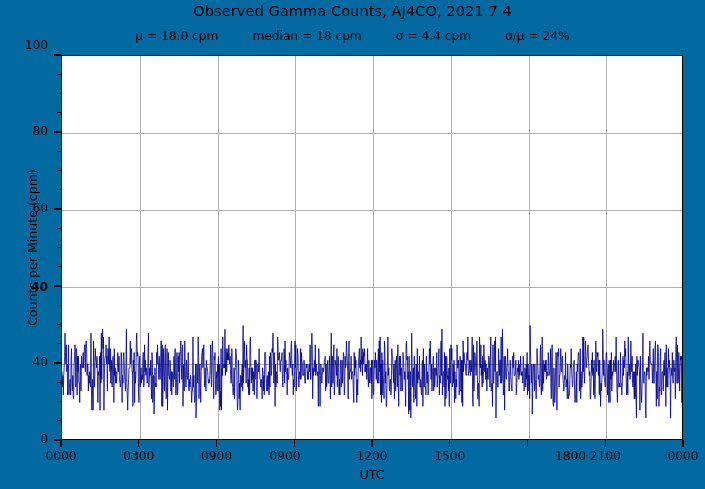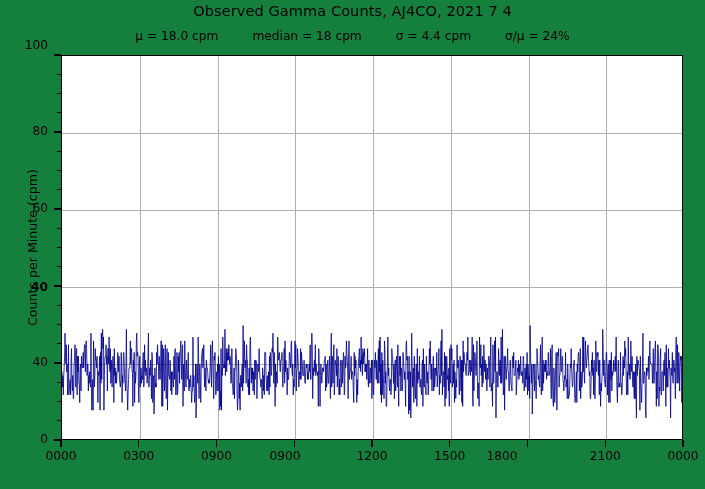--- a/index.html
+++ b/index.html
@@ -13,21 +13,21 @@
     position: relative;
     font-family: "DejaVu Sans", sans-serif;
     overflow: hidden;
   }
 
   #figure {
     position: absolute;
     left: 0; top: 0;
     width: 705px;
     height: 489px;
-    background: #15803d;
+    background: #0369a1;
   }
 
   
   #chart-title {
     position: absolute;
     left: 0;
     top: 3px;
     width: 705px;
     text-align: center;
     font-size: 14.5px;
@@ -213,22 +213,23 @@
       <div class="xtick-label" style="left: 108.75px;">0300</div>
       <div class="xtick-major" style="left: 215.85px;"></div>
       <div class="xtick-label" style="left: 186.5px;">0900</div>
       <div class="xtick-major" style="left: 293.6px;"></div>
       <div class="xtick-label" style="left: 255px;">0900</div>
       <div class="xtick-major" style="left: 371.35px;"></div>
       <div class="xtick-label" style="left: 342px;">1200</div>
       <div class="xtick-major" style="left: 449.1px;"></div>
       <div class="xtick-label" style="left: 419.75px;">1500</div>
       <div class="xtick-major" style="left: 526.85px;"></div>
-      <div class="xtick-label" style="left: 472px;">1800</div>
+      <div class="xtick-label" style="left: 526px; text-align: right;">1800</div>
       <div class="xtick-major" style="left: 604.6px;"></div>
       <div class="xtick-label" style="left: 575.25px;">2100</div>
       <div class="xtick-major" style="left: 682.35px;"></div>
       <div class="xtick-label" style="left: 653px;">0000</div>
     </div>
 
+  <div id="xaxis-label">UTC</div>
   <div id="yaxis-label">Counts per Minute (cpm)</div>
 
 </div>
 
 </body></html>

